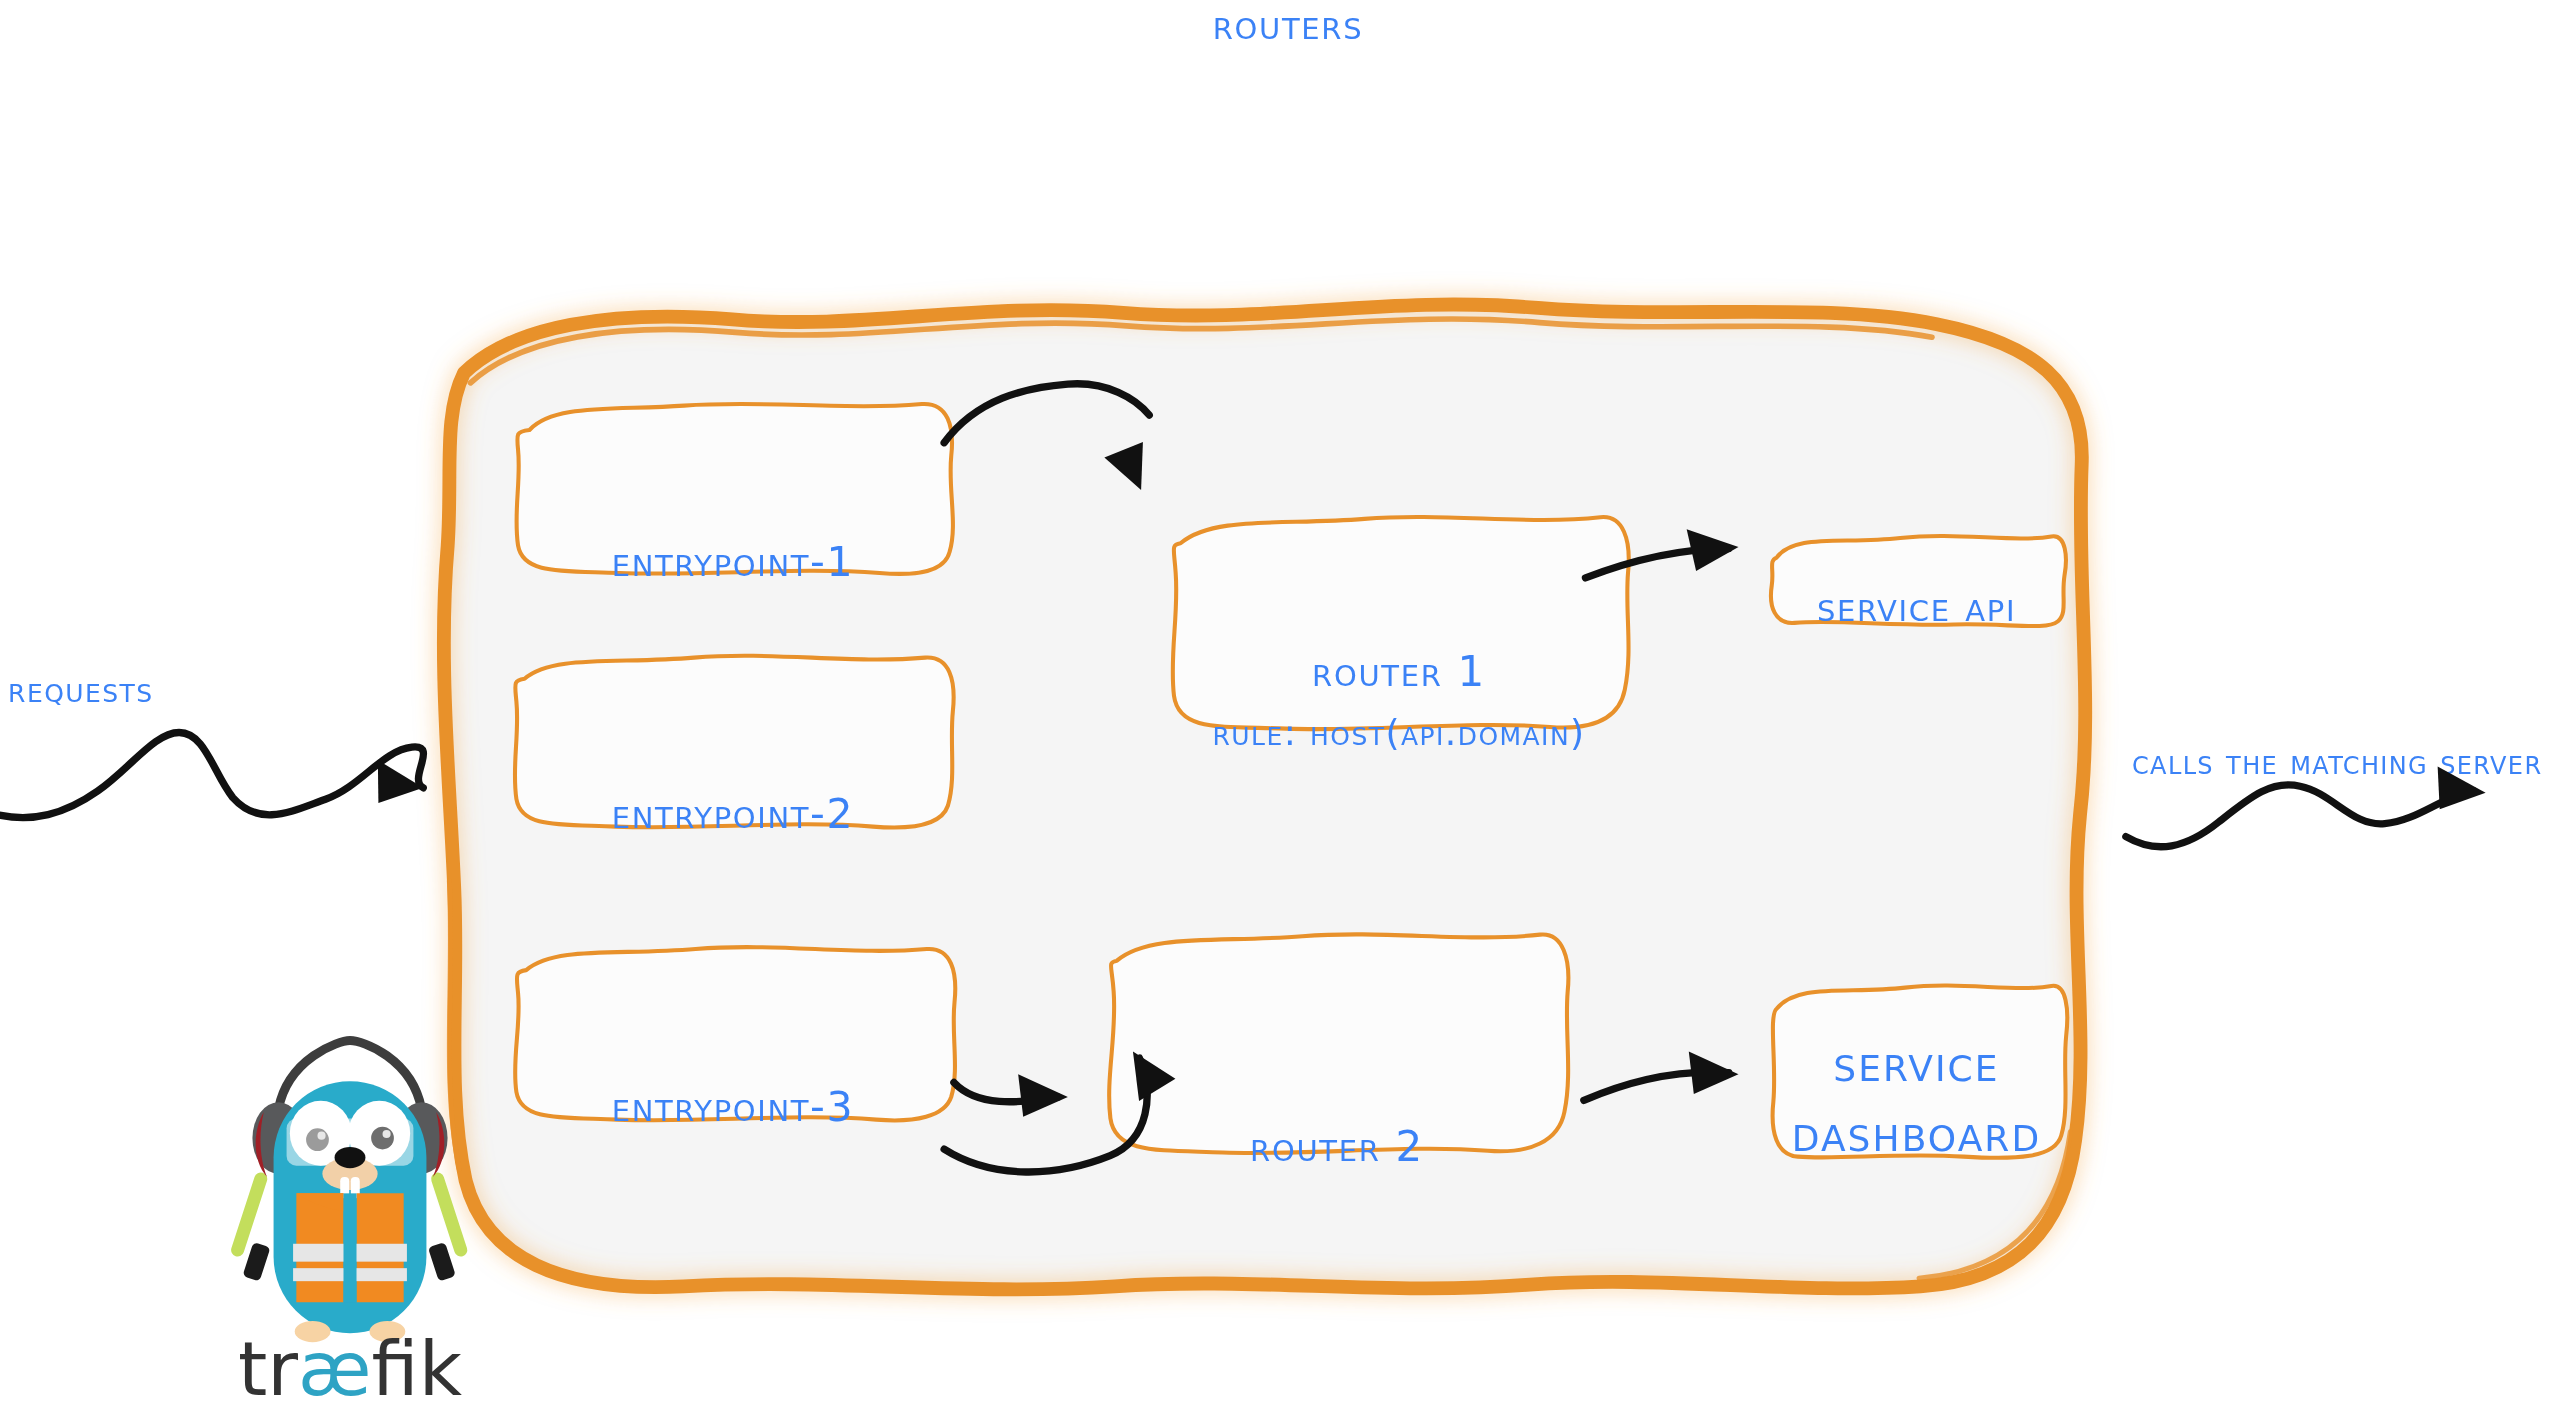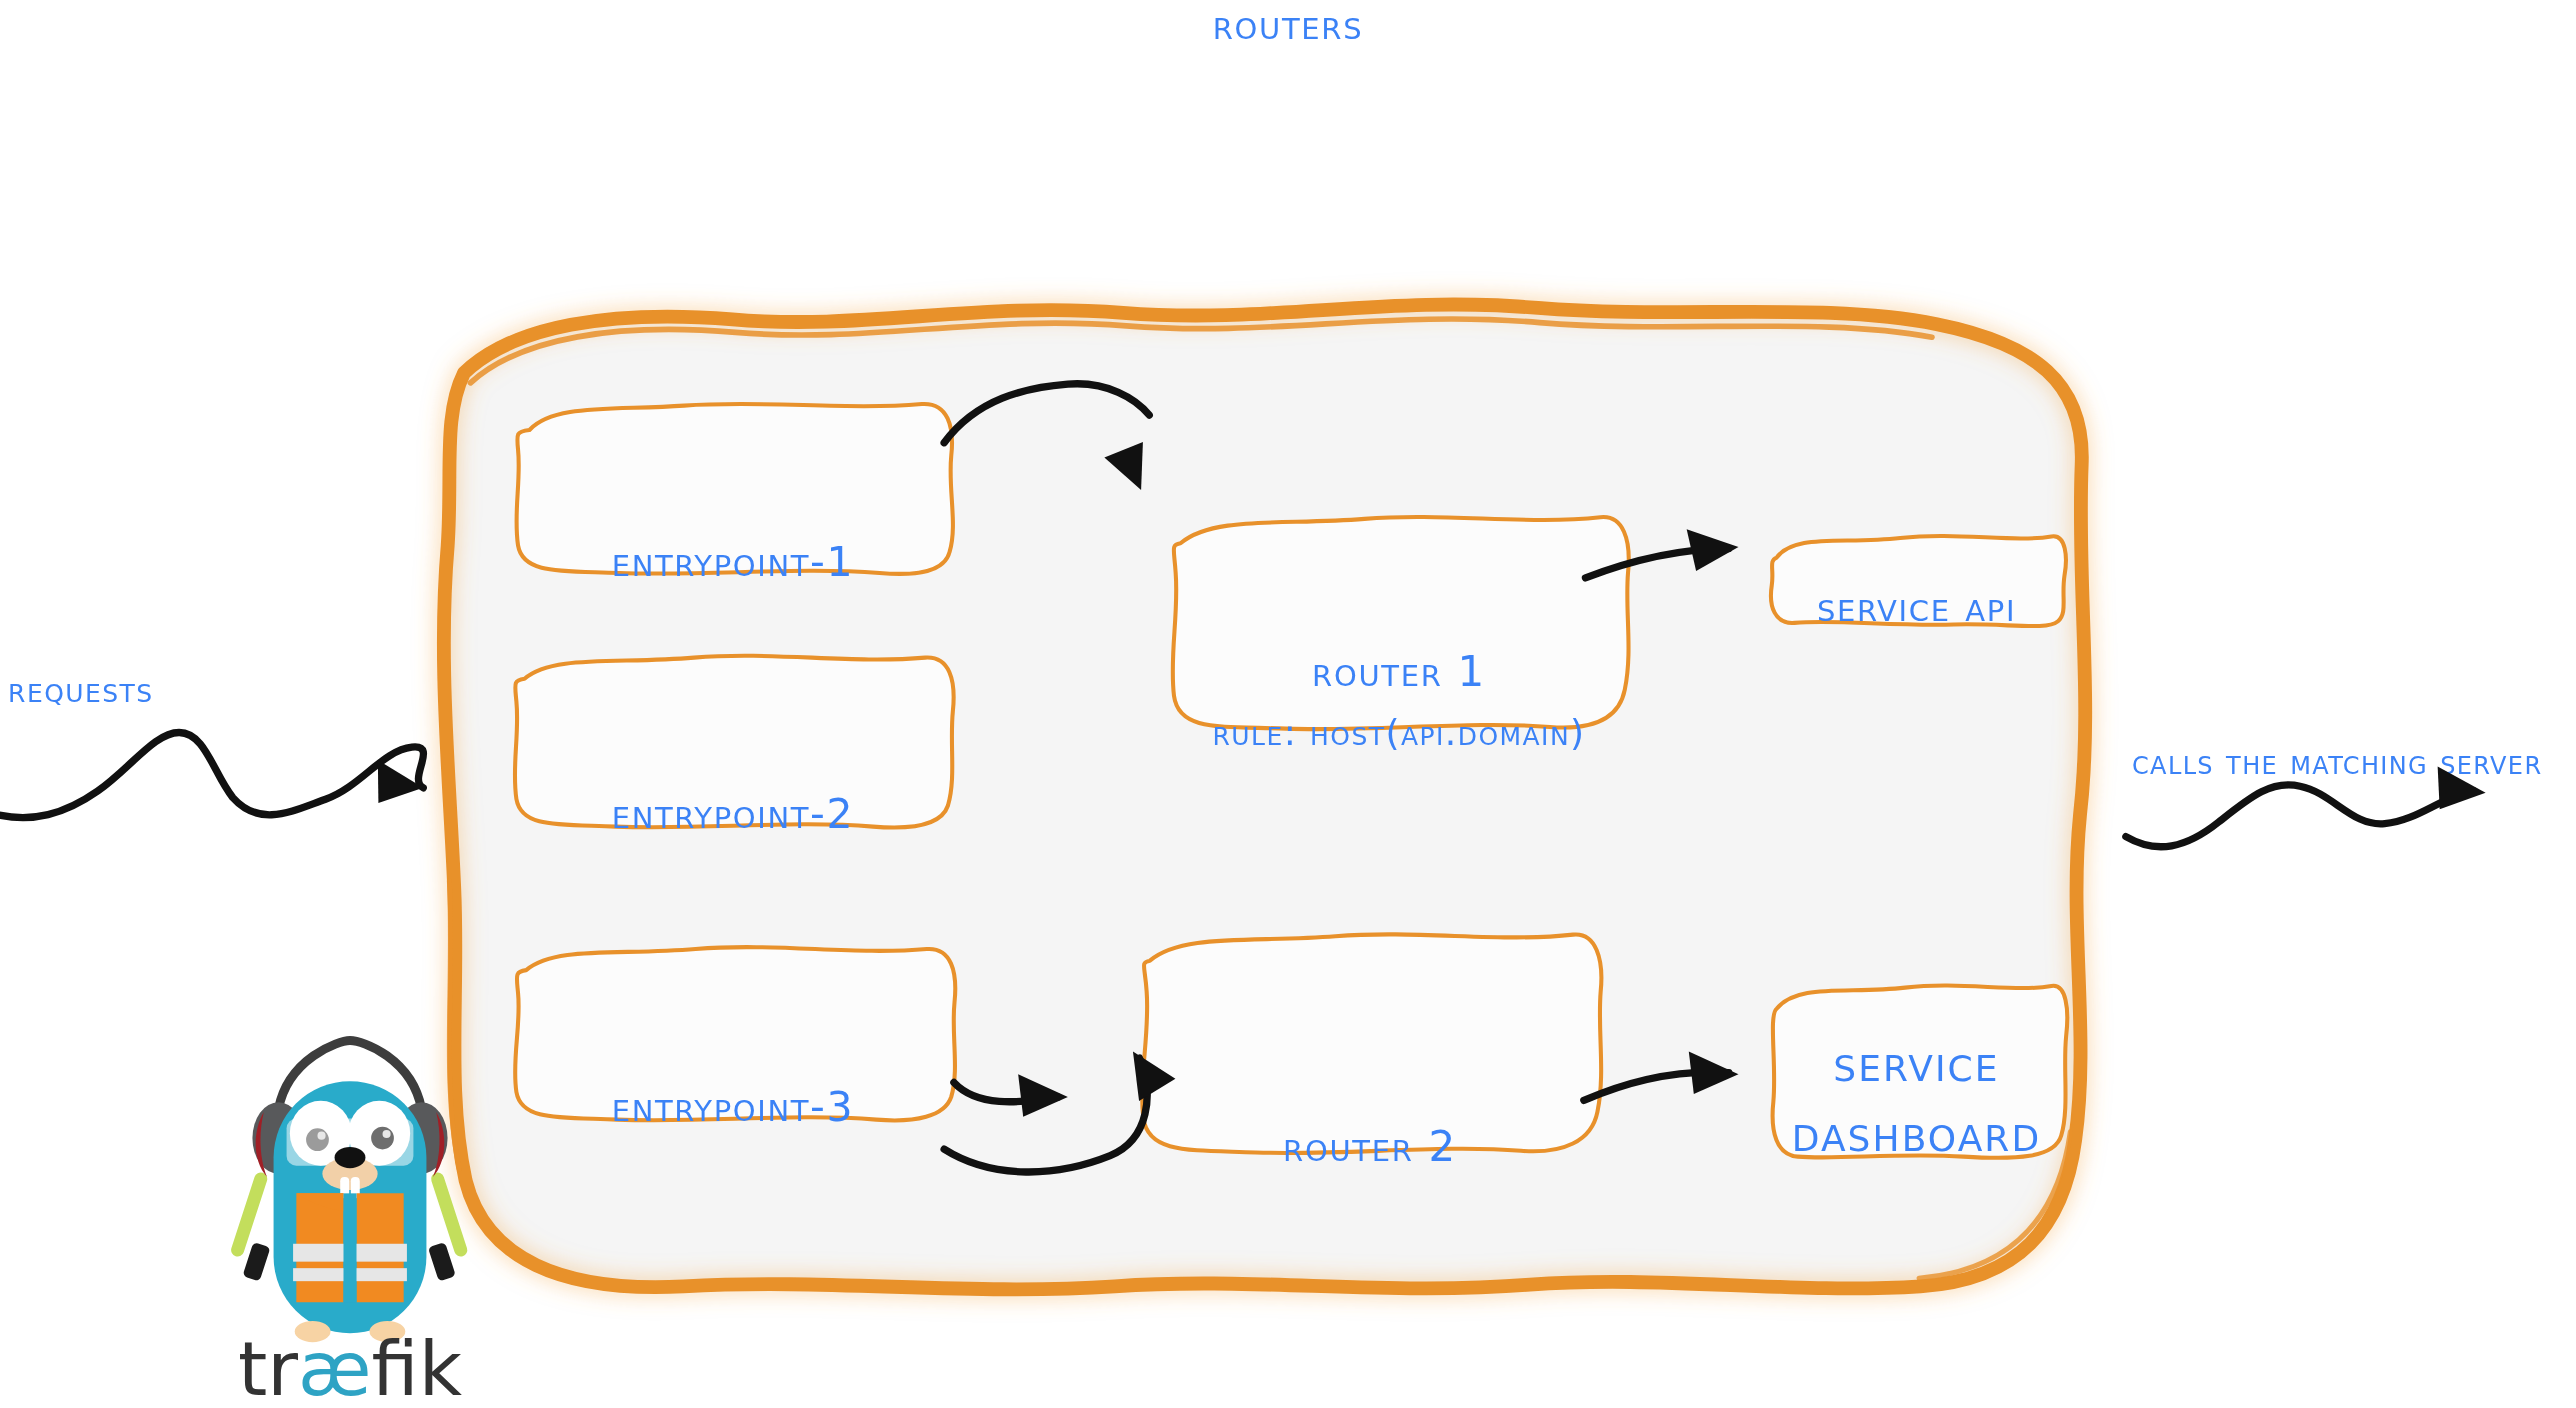--- a/index.html
+++ b/index.html
@@ -41,21 +41,21 @@
 
   
   .ep{width:456px;height:195px;}
   .ep .rbox-label{font-size:41px;}
   #entrypoint-1{left:505px;top:391px;}
   #entrypoint-2{left:505px;top:643px;}
   #entrypoint-3{left:505px;top:936px;}
 
   
   #router-1{left:1161px;top:501px;width:476px;height:252px;}
-  #router-2{left:1099px;top:920px;width:476px;height:256px;margin-left:33px;}
+  #router-2{left:1099px;top:920px;width:476px;height:256px;}
   .router-title{font-size:42px;margin-bottom:4.9px;}
   .router-line{font-size:36px;margin-top:11.4px;}
   .router-line.small{font-size:31px;margin-top:3.3px;}
 
   
   #service-api{left:1762px;top:525px;width:309px;height:106px;}
   #service-api .rbox-label{font-size:41px;}
   #service-dashboard{left:1762px;top:973px;width:309px;height:195px;}
   #service-dashboard .rbox-label{font-size:52px;line-height:1.35;}
 

